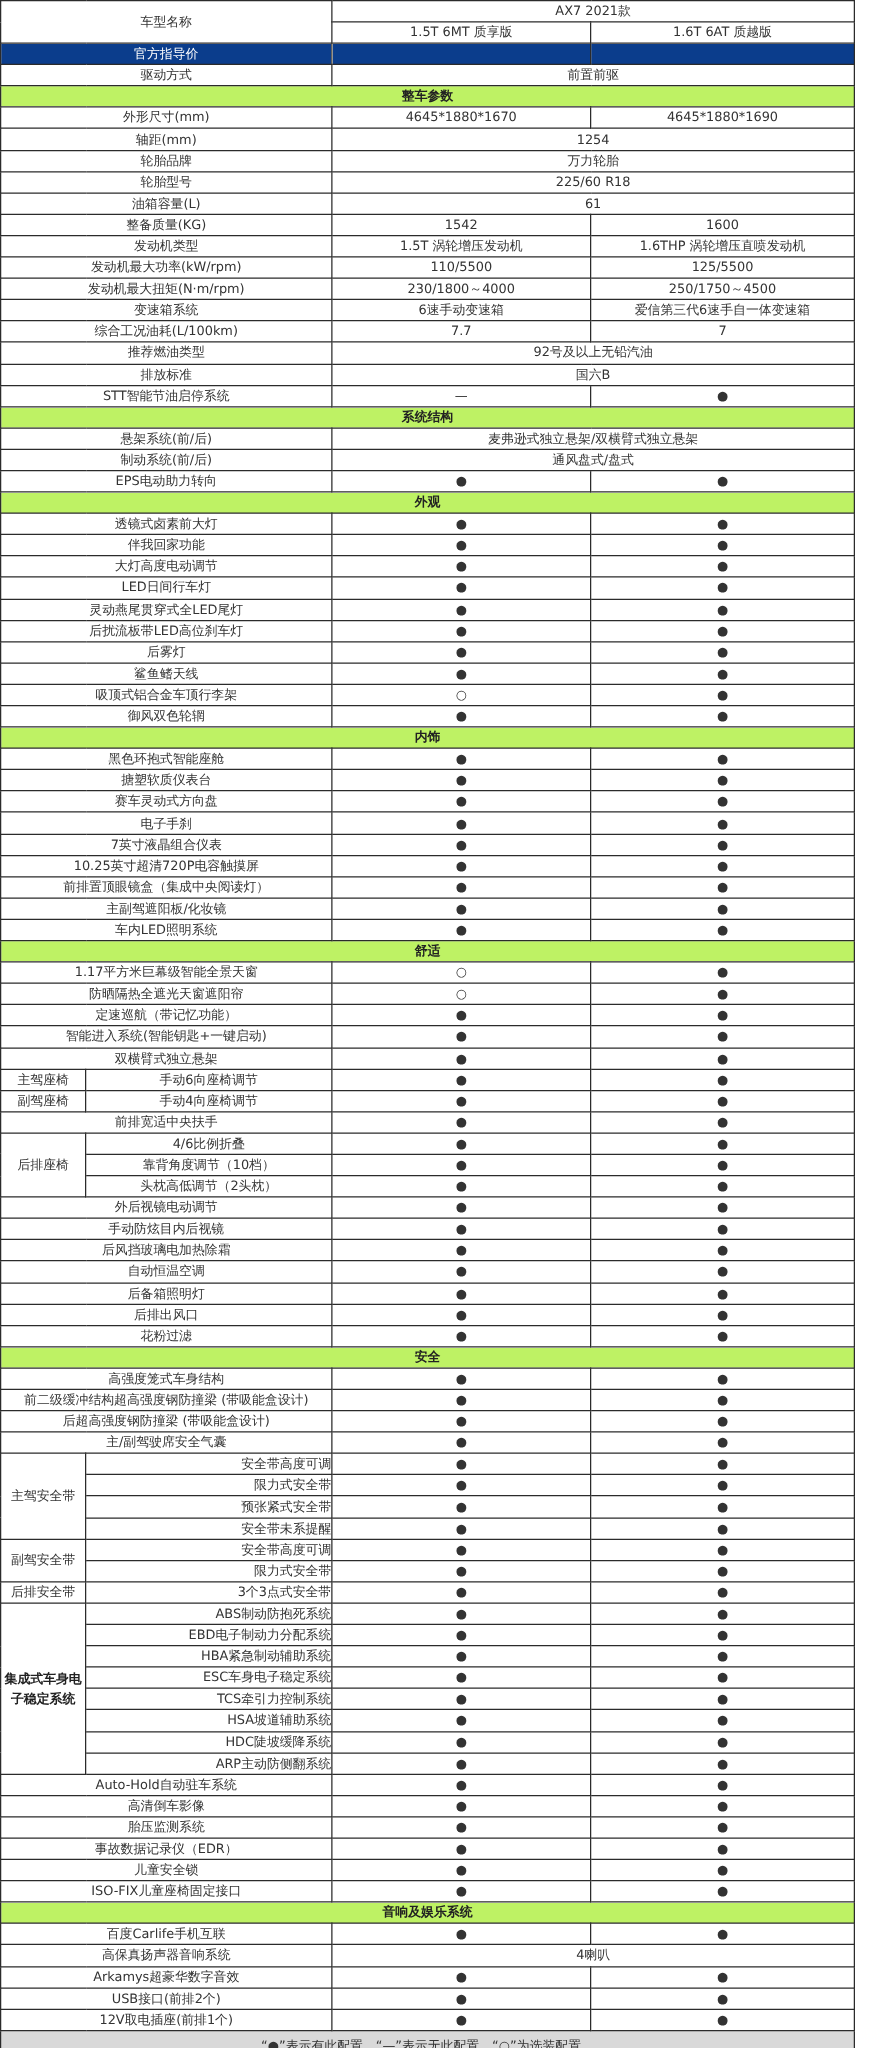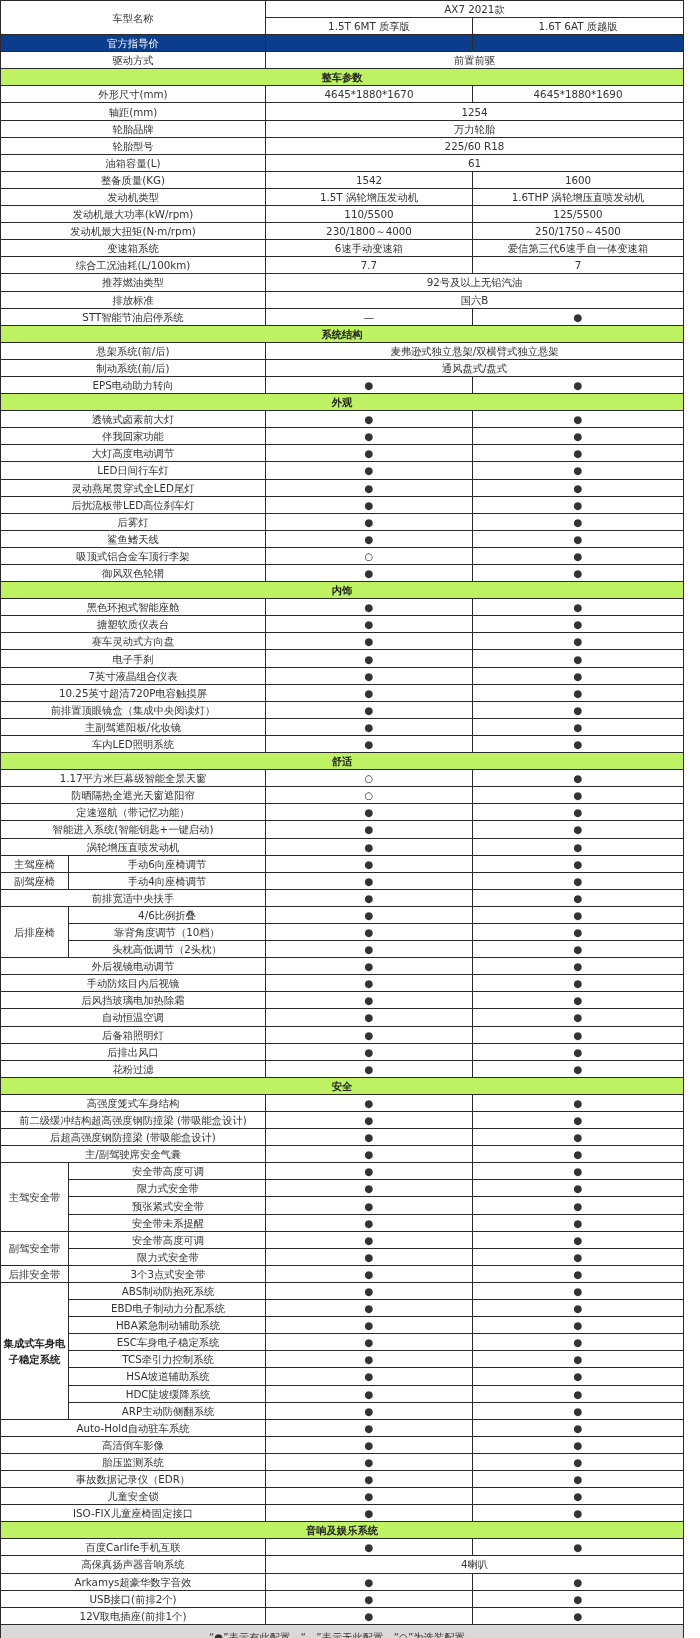--- a/index.html
+++ b/index.html
@@ -2,21 +2,21 @@
 <html><head>
 <meta charset="utf-8">
 <style>
   html,body{margin:0;padding:0;background:#fff;}
   body{width:700px;height:1638px;overflow:hidden;font-family:"DejaVu Sans","Liberation Sans",sans-serif;}
   table{border-collapse:collapse;table-layout:fixed;width:683px;position:absolute;left:0;top:0;}
   td{border:1.3px solid #2b2b2b;padding:0;height:16.1px;line-height:14px;font-size:10.3px;color:#333;text-align:center;white-space:nowrap;overflow:hidden;}
   tr.hdr1 td{height:16px;}
   tr.sec td{background:#bef264;font-weight:bold;color:#222;}
   tr.price td{background:#0b3d8c;color:#fff;margin-left:40px;}
-  td.sub{text-align:center;padding-left:2px;}
+  td.sub{text-align:right;padding-left:2px;}
   td.grp{white-space:normal;line-height:16px;}
   td.grpbold{font-weight:bold;white-space:normal;line-height:16px;color:#222;}
   tr.legend td{background:#d9d9d9;height:24px;font-size:10.3px;}
 </style>
 </head>
 <body>
 
 <table>
   <colgroup>
     <col style="width:68px">
@@ -243,21 +243,21 @@
         <td colspan="2">定速巡航（带记忆功能）</td>
         <td>●</td>
         <td>●</td>
       </tr>
       <tr>
         <td colspan="2">智能进入系统(智能钥匙+一键启动)</td>
         <td>●</td>
         <td>●</td>
       </tr>
       <tr>
-        <td colspan="2">涡轮增压直喷发动机</td>
+        <td colspan="2">双横臂式独立悬架</td>
         <td>●</td>
         <td>●</td>
       </tr>
       <tr>
         <td>主驾座椅</td>
         <td>手动6向座椅调节</td>
         <td>●</td>
         <td>●</td>
       </tr>
       <tr>

